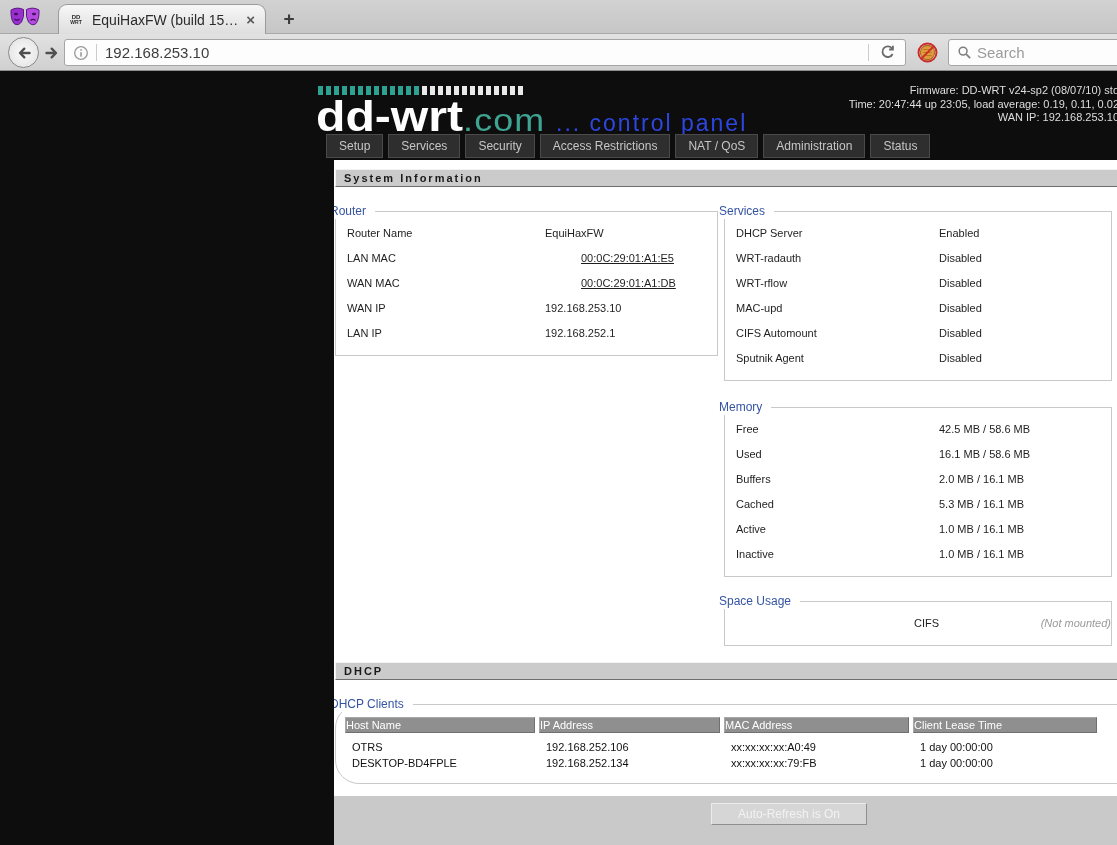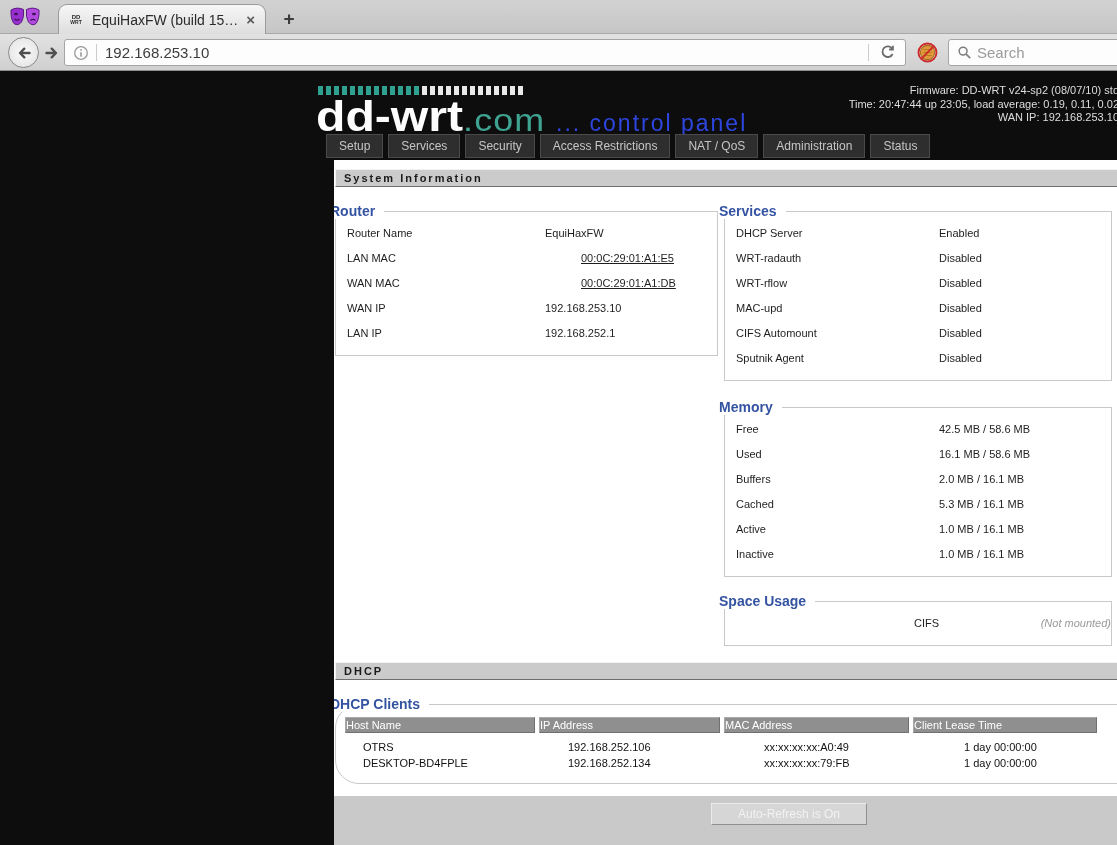--- a/index.html
+++ b/index.html
@@ -65,37 +65,37 @@
   .content { position:absolute; left:334px; top:89px; width:910px; height:685px; background:#ffffff;
              overflow:hidden; font-size:11px; color:#1e1e1e; }
   .secbar { margin:9px 5px 0 1px; height:18px; line-height:16px; background:#cbcbcb;
             border:1px solid; border-color:#f2f2f2 #6e6e6e #6e6e6e #f2f2f2;
             font-weight:bold; letter-spacing:2px; color:#1a1a1a; padding-left:8px; font-size:11px; }
   .cols { display:flex; gap:6px; margin:8px 5px 0 1px; align-items:flex-start; }
   .col-left { width:383px; } .col-right { width:388px; }
 
   .fs { position:relative; border:1px solid #c9c9c9; margin-top:16px; padding:8px 0 10px 0; }
   .fs-legend { position:absolute; top:-8px; left:-6px; background:#ffffff; padding-right:9px;
-               color:#3453a1; font-weight:bold; font-size:14px; line-height:15px; }
+               color:#3453a1; font-weight:normal; font-size:12px; line-height:15px; }
   .irow { height:25px; display:flex; align-items:center; }
   .irow .lbl { padding-left:11px; width:209px; }
   .col-right .irow .lbl { width:214px; }
   .irow .val { flex:1; }
   .val.link { text-decoration:underline; cursor:pointer;padding-left:36px; }
   .val.muted { color:#9a9a9a; font-style:italic; }
   .fs-mem { margin-top:26px; }
   .fs-space { margin-top:24px;text-align:right; }
 
   .secbar.dhcpbar { margin-top:16px; }
   .fs-dhcp { margin:24px 5px 0 1px; padding:12px 9px 12px 9px;border-radius:24px; }
   .dhead { display:flex; gap:4px; margin-bottom:6px; }
   .dh { background:#8f8f8f; color:#fff; height:16px; line-height:15px; font-size:11px;
         border:1px solid; border-color:#a9a9a9 #707070 #707070 #a9a9a9; }
   .drow { display:flex; gap:4px; height:16px; align-items:center; color:#111; }
-  .dc { padding-left:7px;margin-left:11px; }
+  .dc { padding-left:7px; }
   .c0 { width:190px; } .c1 { width:181px; } .c2 { width:185px; } .c3 { width:184px; }
 
   .footer { margin:12px 0 0 0; background:#c9c9c9; height:80px; text-align:center; padding-top:7px; }
   .refresh-btn { width:156px; height:22px; background:#d6d6d6; color:#f2f2f2; font-size:12px;
                  border:1px solid; border-color:#ebebeb #8f8f8f #8f8f8f #ebebeb; cursor:pointer;
                  font-family:"Liberation Sans","DejaVu Sans",sans-serif; }
 </style>
 </head>
 <body>
 

